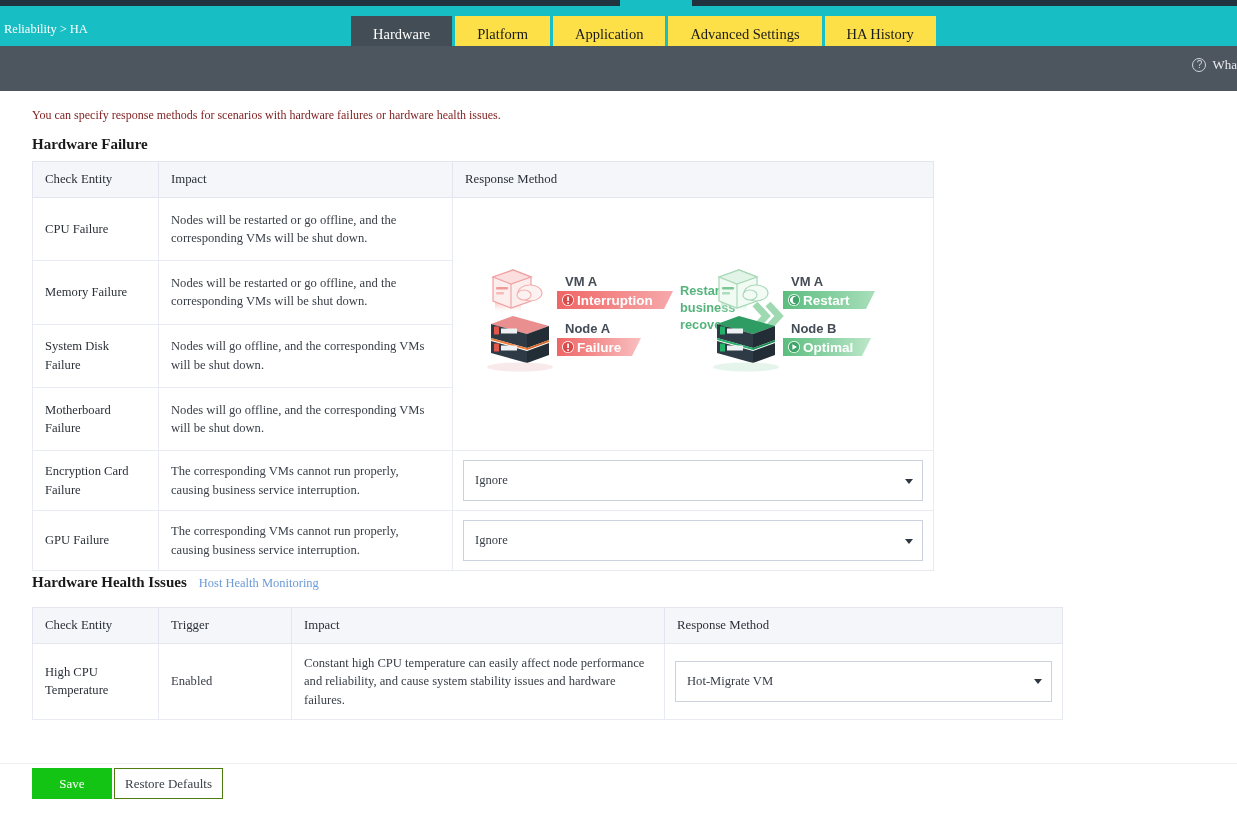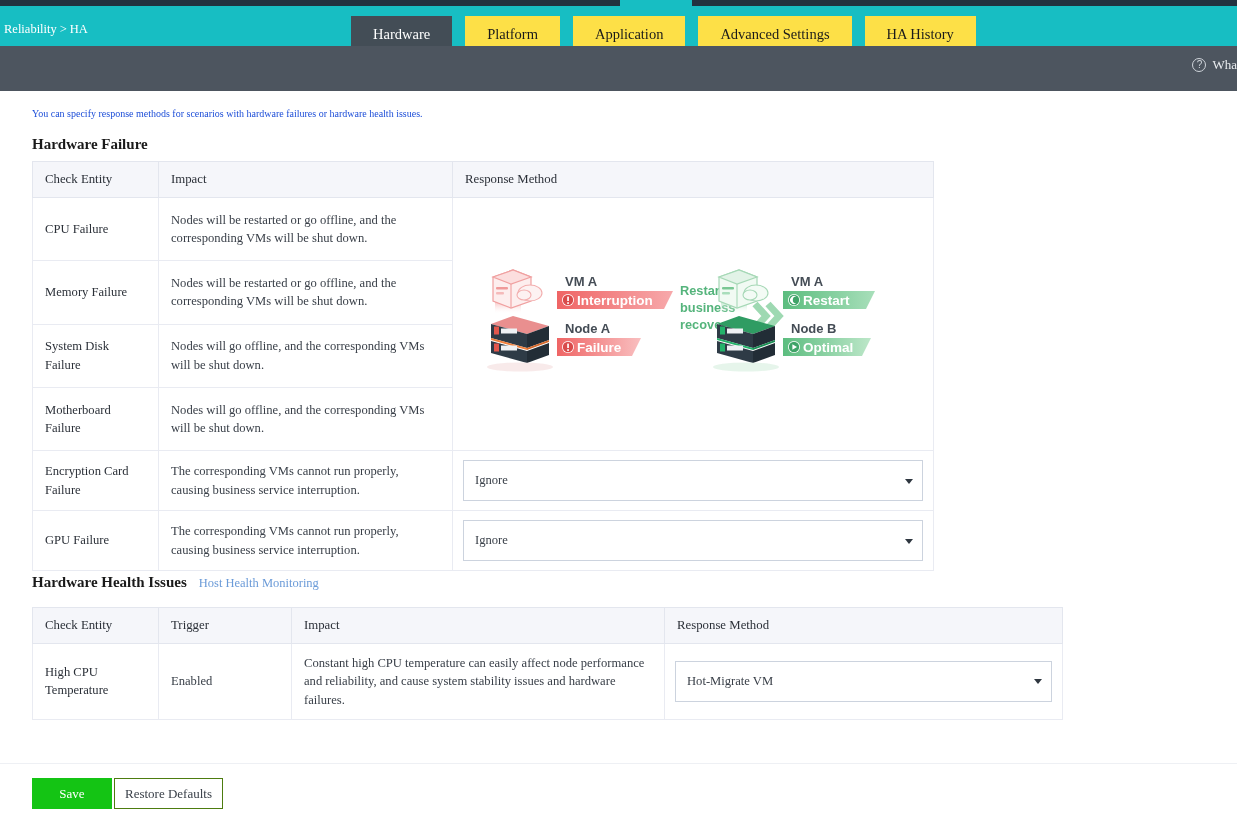--- a/index.html
+++ b/index.html
@@ -26,21 +26,21 @@
     position: absolute; left: 0; top: 6px; width: 1237px; height: 40px;
     background: #17bec3;
   }
   .breadcrumb {
     position: absolute; left: 4px; top: 16px;
     font-size: 12.5px; color: #ffffff; white-space: nowrap; text-align: center;
   }
   .breadcrumb .sep { margin: 0 3px; }
   .tabs {
     position: absolute; left: 351px; top: 10px;
-    display: flex; gap: 13px; height: 36px;
+    display: flex; gap: 3px; height: 36px;
   }
   .tab {
     height: 36px; padding: 0 22px;
     display: flex; align-items: center; justify-content: center;
     background: #fde047; color: #1a1a1a;
     font-size: 14.5px; white-space: nowrap; cursor: pointer;
   }
   .tab.active { background: #434d56; color: #ffffff; }
 
   
@@ -60,21 +60,21 @@
     font-family: "Liberation Sans", sans-serif;
   }
 
   
   .content {
     position: absolute; left: 0; top: 91px; width: 1237px; height: 672px;
     background: #ffffff; overflow: hidden;
   }
   .intro {
     position: absolute; left: 32px; top: 17px;
-    font-size: 10px; color: #1d4ed8;
+    font-size: 12px; color: #7f1d1d;
   }
   .sect-title {
     position: absolute; font-weight: bold; font-size: 15px; color: #1a1a1a;
   }
   .sect-link {
     font-weight: normal; font-size: 12.5px; color: #6b9bd8;
     margin-left: 12px; cursor: pointer;
   }
 
   
@@ -120,21 +120,21 @@
   
   .diagram { position: relative; width: 100%; height: 232px; }
   .diagram svg { position: absolute; left: 18px; top: 56px; }
 
   
   .footer {
     position: absolute; left: 0; top: 763px; width: 1237px; height: 58px;
     background: #ffffff; border-top: 1px solid #eef0f4;
   }
   .btn {
-    position: absolute; top: 14px; height: 31px;
+    position: absolute; top: 4px; height: 31px;
     display: flex; align-items: center; justify-content: center;
     font-size: 13px; cursor: pointer;
   }
   .btn-save { left: 32px; width: 80px; background: #14c414; color: #fff; }
   .btn-restore {
     left: 114px; width: 109px; background: #fff;
     border: 1px solid #4d7c0f; color: #3a4049;
   }
 </style>
 </head>

